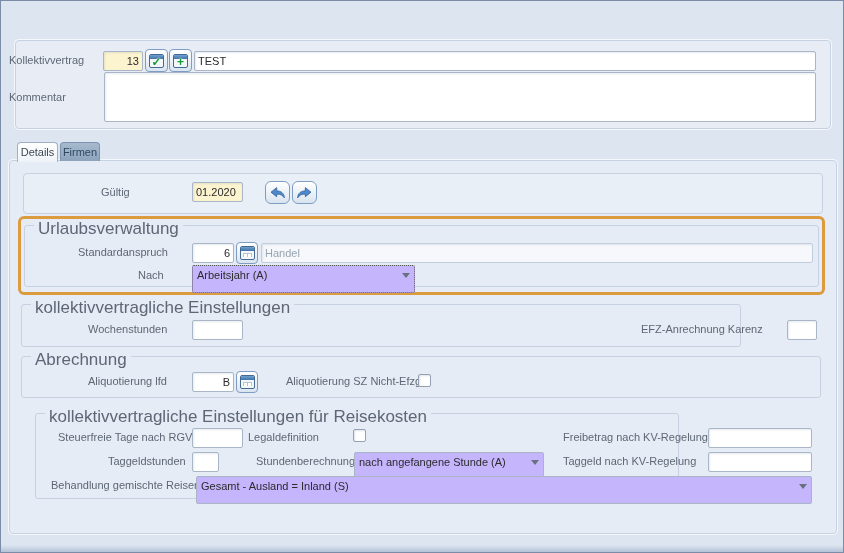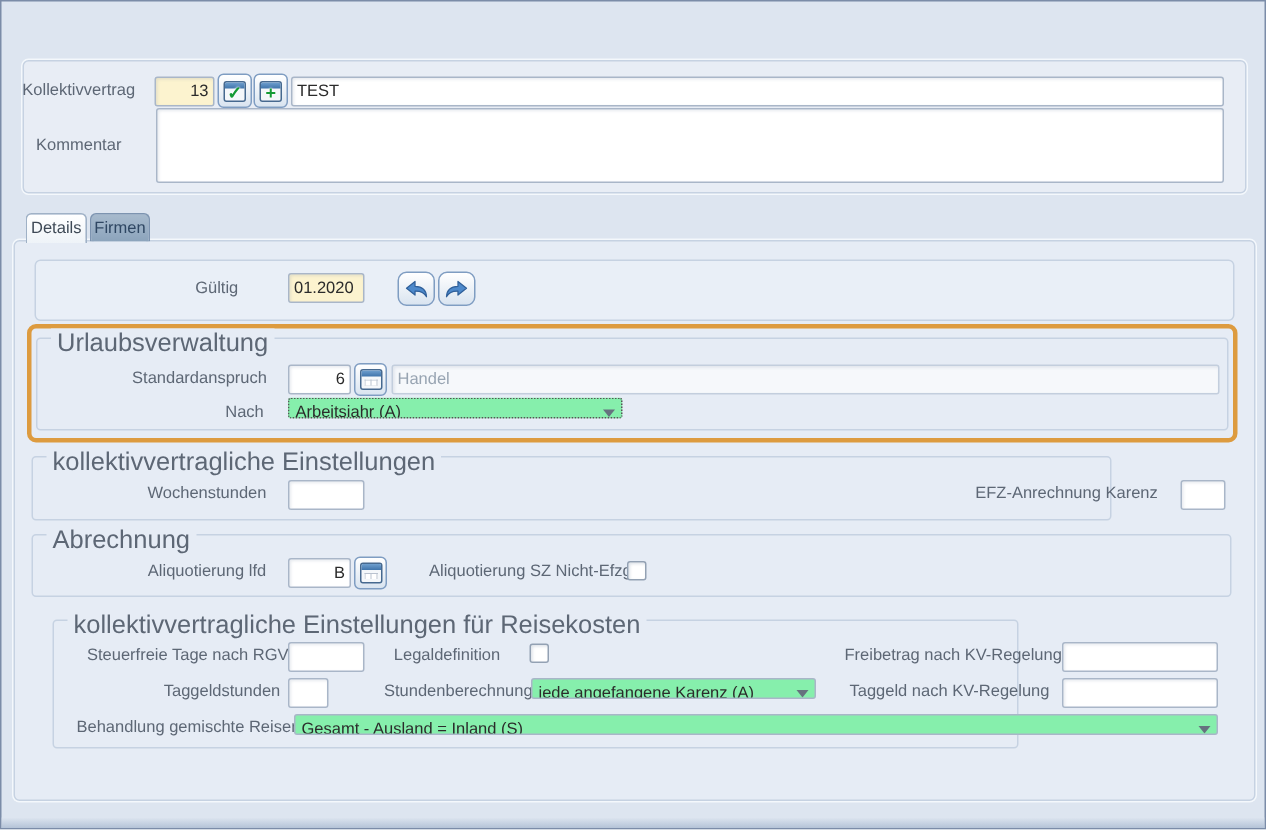--- a/index.html
+++ b/index.html
@@ -48,31 +48,31 @@
   
   .tab { position:absolute; top:141px; height:19px; font-size:11px; font-weight:normal;
     text-align:center; line-height:18px; border:1px solid #8ba0b9; border-bottom:none;
     border-radius:4px 4px 0 0; z-index:3; cursor:pointer; }
   #tab-details { left:16px; width:41px; height:20px;
     background:linear-gradient(#ffffff,#eef3f8); color:#3e4956; border-color:#9fb1c6; }
   #tab-firmen  { left:59px; width:40px;
     background:linear-gradient(#a7bacd,#8ca4bc); color:#2f4763; border-color:#7d94b0; }
 
   
-  .lbl { position:absolute; font-size:11px; color:#5d6775; text-align:center;
+  .lbl { position:absolute; font-size:11px; color:#5d6775; text-align:left;
     white-space:nowrap; }
   .fld { position:absolute; height:20px; border:1px solid #a9b6c8; border-radius:2px;
     background:#fff; font-family:"Liberation Sans",sans-serif; font-size:11px;
     color:#2b2b2b; padding:0 3px; box-shadow:inset 1px 1px 2px rgba(120,140,165,.18); }
   .fld.yellow { background:#fcf3cf; }
   .fld.num { text-align:right; }
   .fld.dis { background:#f6f8fb; color:#98a4b2; border-color:#c3cedd; }
   textarea.fld { resize:none; padding:2px 3px; }
 
-  .dd { position:absolute; height:14px; background:#86efac; border:1px solid #a9b6c8;
+  .dd { position:absolute; height:28px; background:#c4b5fd; border:1px solid #a9b6c8;
     border-radius:2px; font-size:11px; color:#2b2b2b; line-height:18px;
     padding:0 18px 0 4px; white-space:nowrap; overflow:hidden; cursor:pointer; }
   .dd.focused { border:1px dotted #555; }
   .dd .chev { position:absolute; right:4px; top:7px; width:0; height:0;
     border:4px solid transparent; border-top:5px solid #66727f; }
 
   .ibtn { position:absolute; background:linear-gradient(#ffffff,#d9e4f0);
     border:1px solid #7f9dc2; border-radius:4px; display:flex; align-items:center;
     justify-content:center; cursor:pointer; padding:0; }
 
@@ -180,21 +180,21 @@
   <input class="fld" style="left: 191px; top: 427px; width: 51px;" value="">
   <span class="lbl" style="left:247px;top:430px;width:100px">Legaldefinition</span>
   <input type="checkbox" class="cb" style="left: 352px; top: 428px;">
   <span class="lbl" style="left:562px;top:430px;width:140px">Freibetrag nach KV-Regelung</span>
   <input class="fld" style="left: 707px; top: 427px; width: 104px;" value="">
 
   <span class="lbl" style="left:107px;top:454px;width:80px">Taggeldstunden</span>
   <input class="fld" style="left: 191px; top: 451px; width: 27px;" value="">
   <span class="lbl" style="left:255px;top:454px;width:93px">Stundenberechnung</span>
   <div class="dd" style="left:353px;top:451px;width:190px">
-    <span>jede angefangene Karenz (A)</span>
+    <span>nach angefangene Stunde (A)</span>
     <span class="chev"></span>
   </div>
   <span class="lbl" style="left:562px;top:454px;width:140px">Taggeld nach KV-Regelung</span>
   <input class="fld" style="left: 707px; top: 451px; width: 104px;" value="">
 
   <span class="lbl" style="left:50px;top:478px;width:141px">Behandlung gemischte Reisen</span>
   <div class="dd" style="left:195px;top:475px;width:616px">
     <span>Gesamt - Ausland = Inland (S)</span>
     <span class="chev"></span>
   </div>

